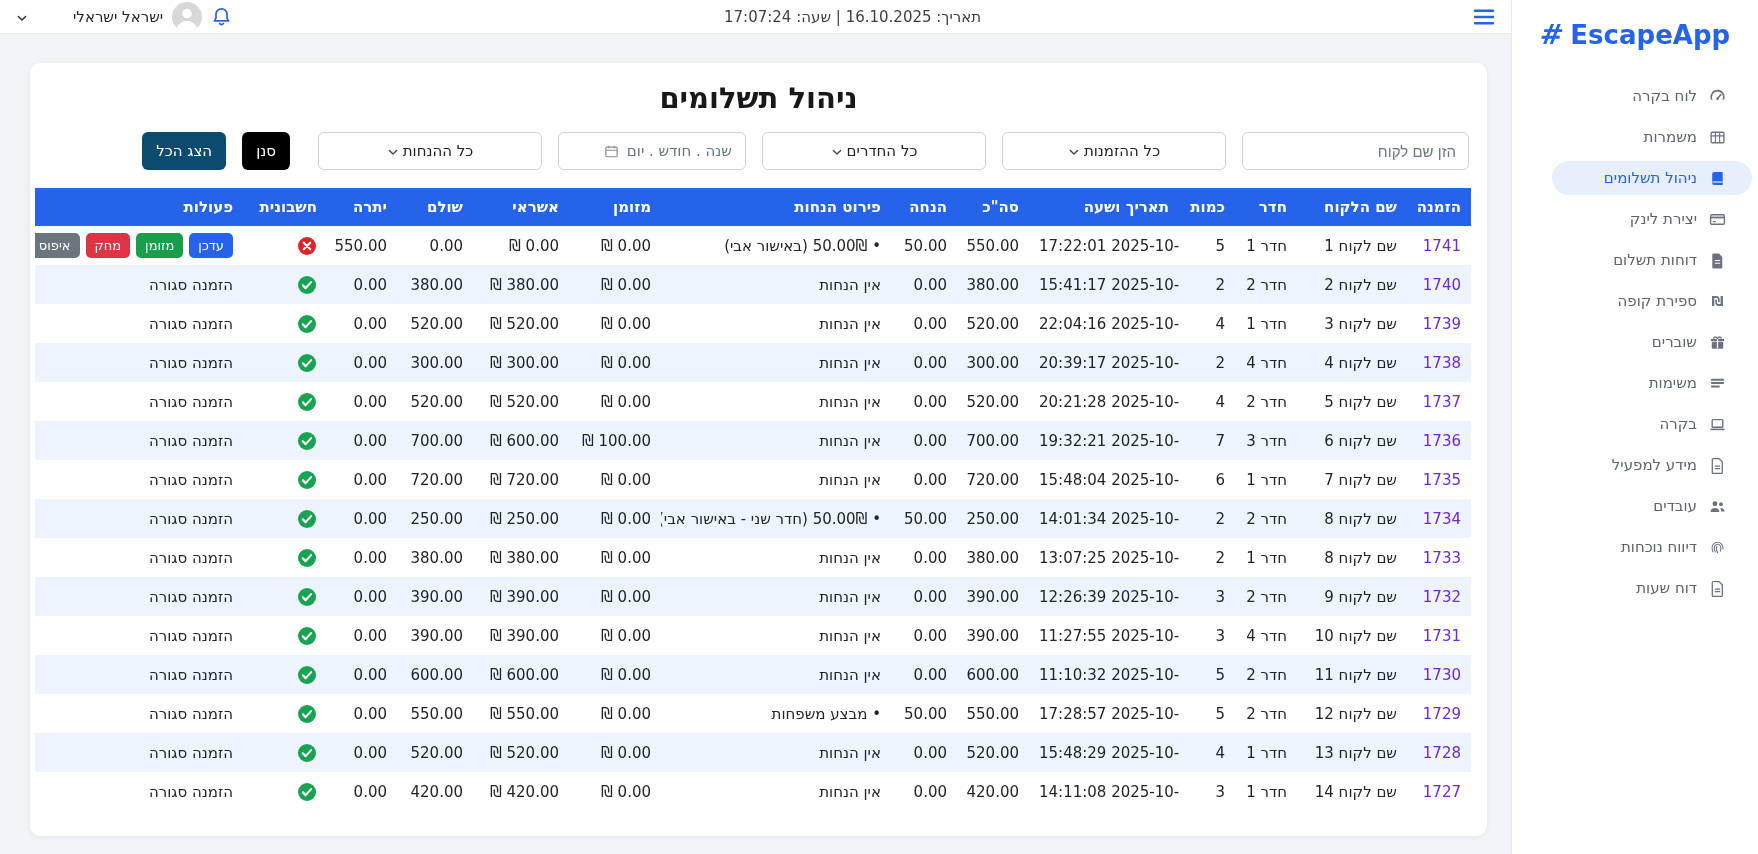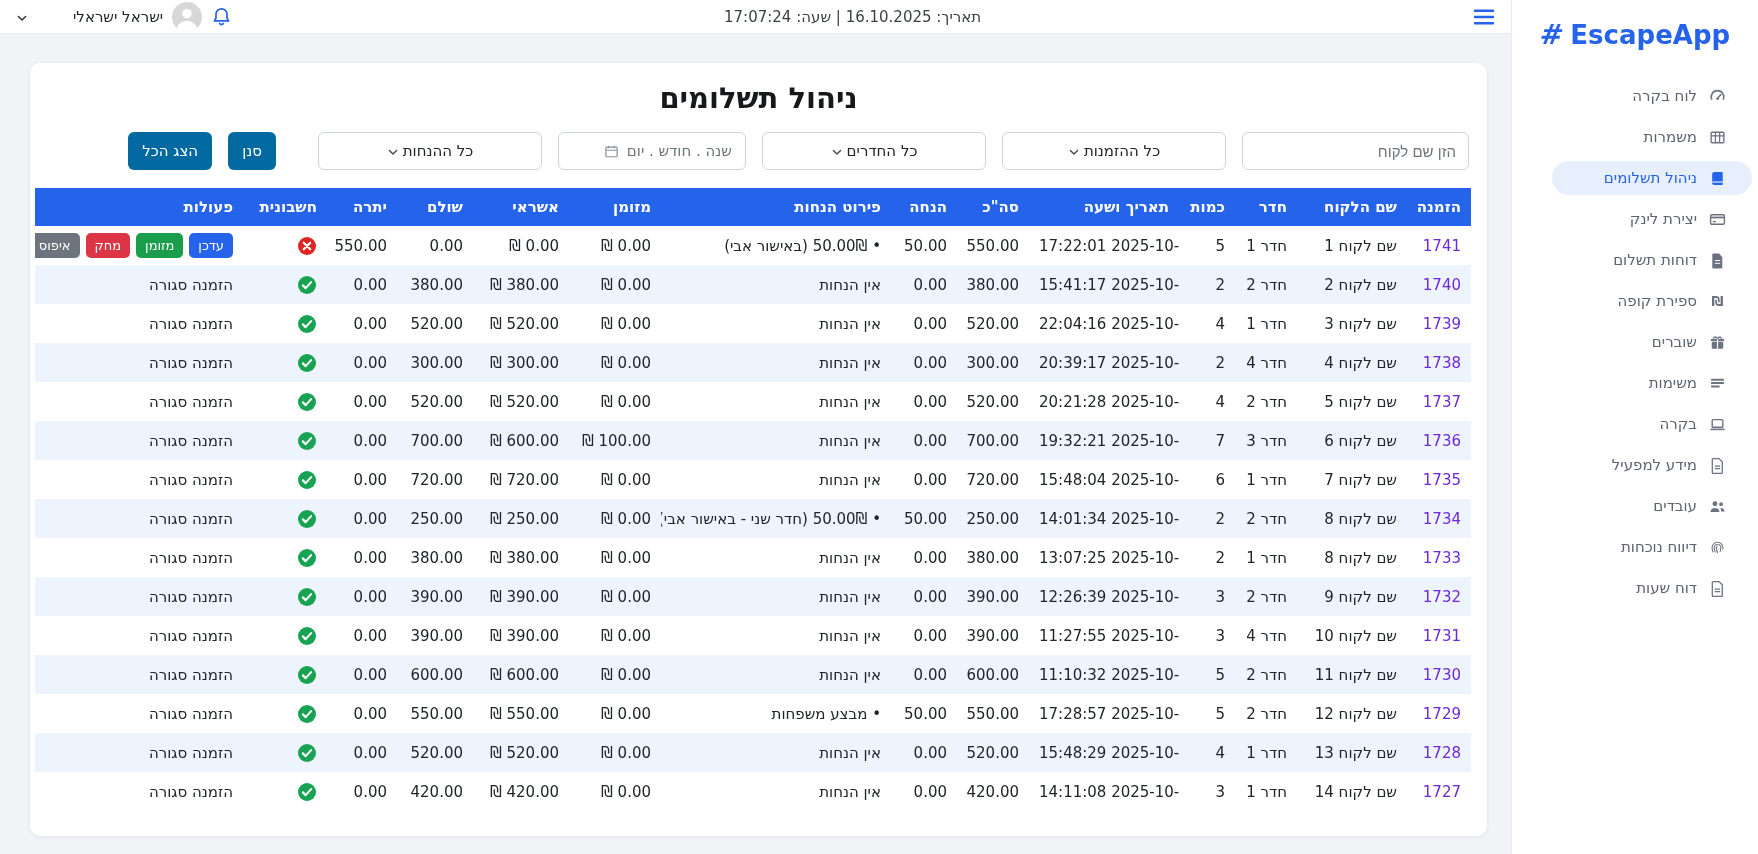--- a/index.html
+++ b/index.html
@@ -57,22 +57,22 @@
     height:38px; border:1px solid #ced4da; border-radius:6px; background:#fff;
     font-size:15px; color:#212529;
   }
   input.field { width:227px; padding:0 12px; }
   input.field::placeholder { color:#6c757d; opacity:1; }
   .select { width:224px; display:flex; align-items:center; justify-content:center; gap:4px; cursor:pointer; }
   .select .chev { display:inline-flex; margin-top:2px; }
   .date-field { width:188px; display:flex; align-items:center; justify-content:flex-start; gap:8px; padding:0 13px; cursor:text; color:#6c757d; }
   .btn { border:none; border-radius:6px; color:#fff; cursor:pointer; font-family:inherit; }
   .btn-lg { height:38px; font-size:15px; padding:0 14px; }
-  .btn-filter { background:#0369a1; margin-right:26px; }
-  .btn-showall { background:#0369a1; }
+  .btn-filter { background:#000000; margin-right:12px; }
+  .btn-showall { background:#0c4a6e; }
 
   
   table.payments { border-collapse:collapse; table-layout:fixed; width:1436px; margin:18px auto 0; font-size:15px; }
   table.payments th {
     background:#2563eb; color:#fff; font-weight:bold; height:38px;
     text-align:right; padding:0 10px; white-space:nowrap;
   }
   table.payments td { height:39px; text-align:right; padding:0 10px; white-space:nowrap; overflow:hidden; }
   table.payments tbody tr:nth-child(even) { background:#eef4fd; }
   td a.order-link { color:#6d28d9; text-decoration:none; cursor:pointer; }

